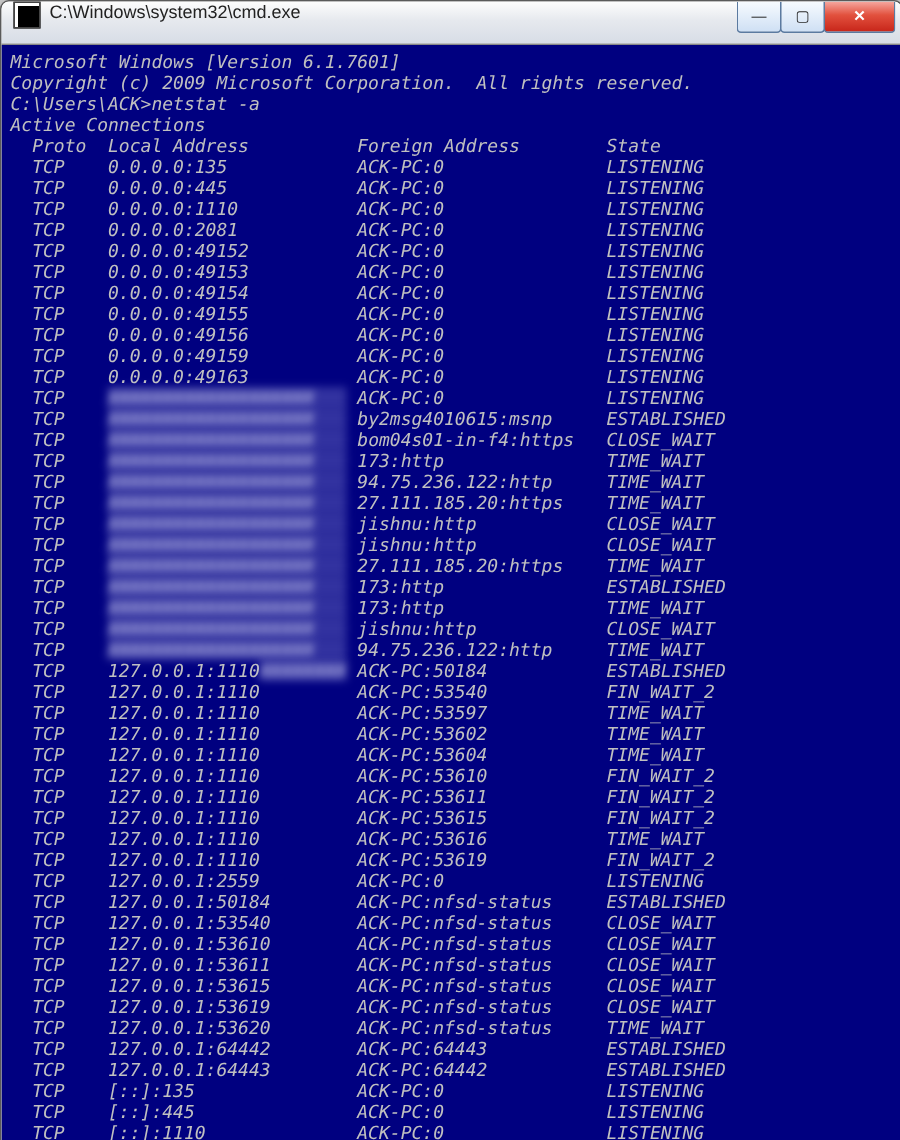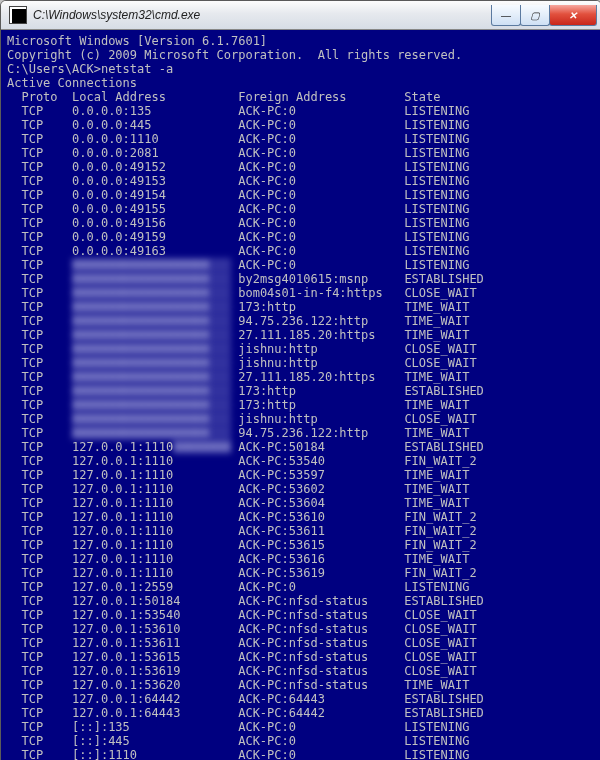--- a/index.html
+++ b/index.html
@@ -1,26 +1,26 @@
 <!DOCTYPE html>
 <html><head>
 <meta charset="utf-8">
 <style>
   html,body{margin:0;padding:0;background:#d4d4d4;font-family:"Segoe UI",Tahoma,sans-serif;}
   .window{width:600px;height:760px;margin:0;background:#fff;border:1px solid #5a5a5a;border-radius:6px 6px 0 0;overflow:hidden;box-shadow:0 0 8px rgba(0,0,0,.3);}
-  .titlebar{height:28px;background:linear-gradient(#fdfdfd,#e6e9ee 45%,#d7dde6);display:flex;align-items:center;border-bottom:1px solid #888;position:relative;font-style:italic;}
+  .titlebar{height:28px;background:linear-gradient(#fdfdfd,#e6e9ee 45%,#d7dde6);display:flex;border-bottom:1px solid #888;position:relative;}
   .app-icon{width:16px;height:16px;margin:0 6px 0 8px;background:#000;border:1px solid #444;box-shadow:inset 2px 2px 0 #fff;}
   .title-text{font-size:12px;color:#222;flex:1;white-space:nowrap;overflow:hidden;}
   .win-btns{display:flex;height:20px;margin-right:4px;}
   .win-btn{width:28px;height:20px;border:1px solid #5b7aa0;border-top:none;border-radius:0 0 3px 3px;margin-left:-1px;display:flex;align-items:center;justify-content:center;font-size:10px;color:#2a2a2a;background:linear-gradient(#f7fbff,#cfe0f4);}
   .win-btn.close{background:linear-gradient(#f6a8a0,#e2513e 45%,#c8261a);color:#fff;width:46px;font-weight:bold;}
   .console{height:calc(760px - 28px);background:#000080;color:#c0c0c0;font-family:"Lucida Console","Consolas",monospace;font-size:12px;line-height:14px;padding:4px 2px 4px 6px;overflow-y:auto;white-space:pre;position:relative;}
   .console::-webkit-scrollbar{width:16px;background:#e8e8e8;}
   .console::-webkit-scrollbar-thumb{background:#c8c8c8;border:1px solid #9a9a9a;}
-  .row{display:block;}
+  .row{display:block;font-style:italic;}
   .blur{filter:blur(3px);color:#e8e8ff;background:rgba(200,200,255,.25);}
 </style>
 </head>
 <body>
 
 <div class="window">
   <div class="titlebar">
     <div class="app-icon"></div>
     <div class="title-text">C:\Windows\system32\cmd.exe</div>
     <div class="win-btns">

